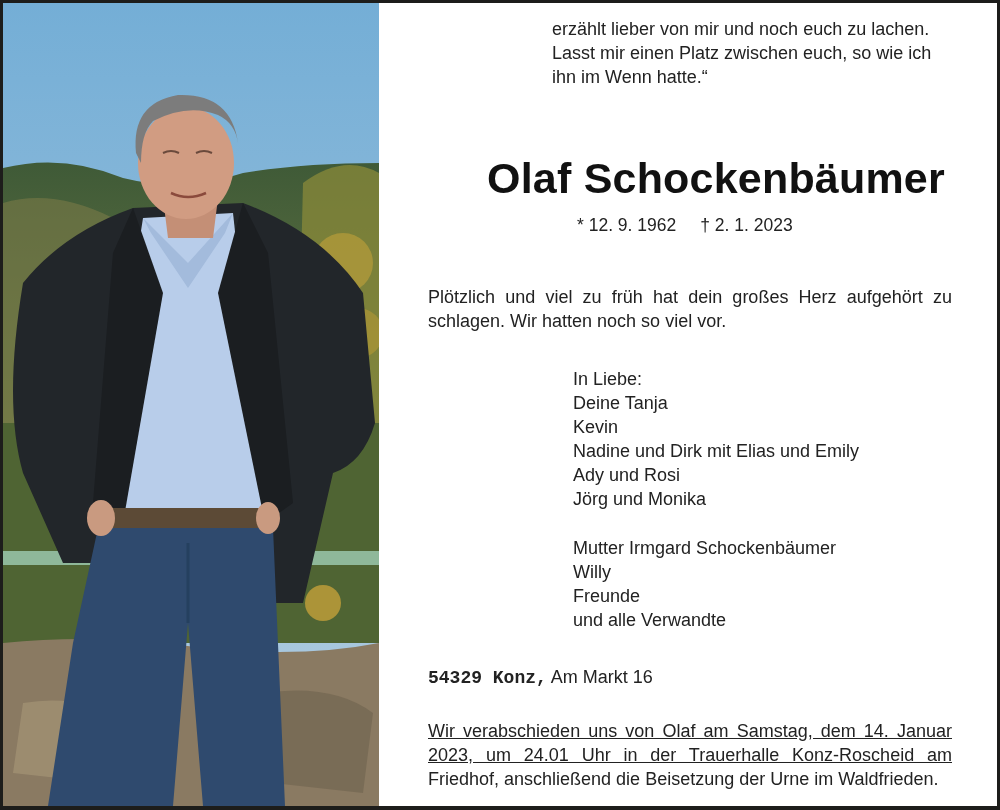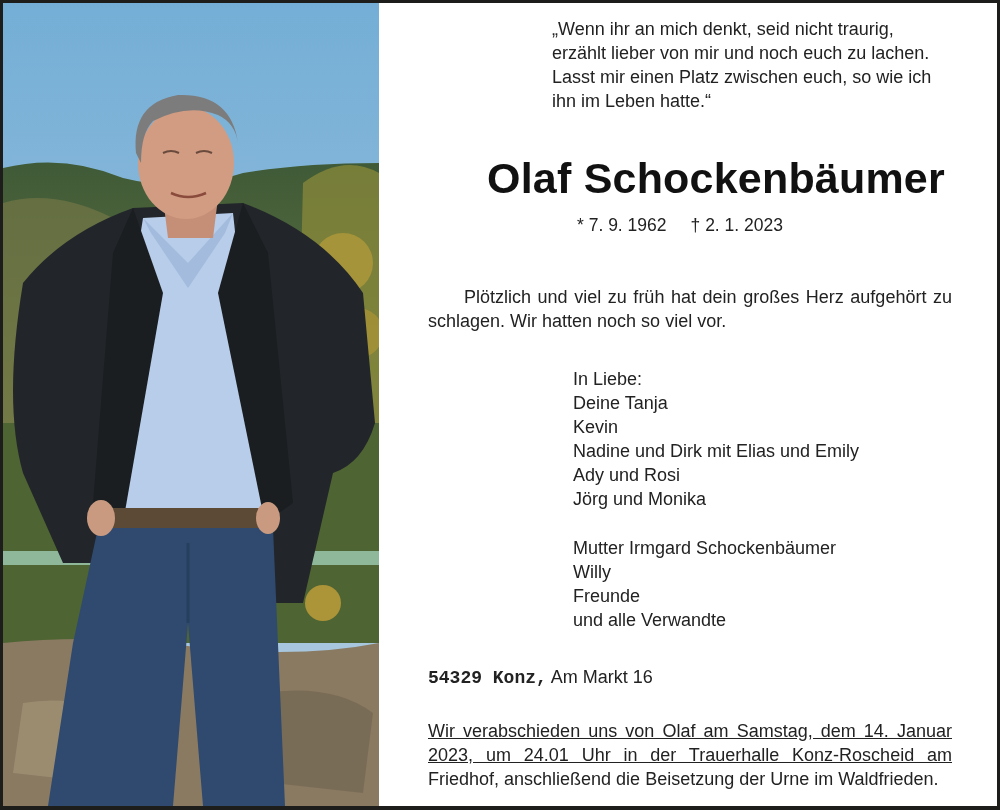--- a/index.html
+++ b/index.html
@@ -7,21 +7,21 @@
   .frame { position:absolute; left:0; top:0; width:1000px; height:810px; box-sizing:border-box; border:3px solid #1d1d1b; border-bottom-width:4px; background:#fff; }
   .photo { position:absolute; left:3px; top:3px; width:376px; height:803px; overflow:hidden; background:#7ab2d6; }
   .photo svg { display:block; }
   .text { position:absolute; font-size:18px; line-height:24px; color:#222; }
   .quote { left:552px; top:17px; width:420px; }
   .quote div { white-space:nowrap; }
   .name { position:absolute; left:380px; width:618px; top:150px; text-align:center; font-size:43px; line-height:56px; font-weight:bold; color:#111; letter-spacing:0.2px;padding-left:27px; }
   .dates { position:absolute; left:577px; top:213px; font-size:17.5px; line-height:24px; color:#222; white-space:nowrap; }
   .dates .sep { display:inline-block; width:24px; }
   .intro { left:428px; top:285px; width:524px; text-align:justify; text-align-last:left; }
-  .intro .l1 { text-align:justify; text-align-last:justify;margin-left:36px; }
+  .intro .l1 { text-align:justify; text-align-last:justify; }
   .mourners { left:573px; top:367px; width:380px; }
   .mourners div { white-space:nowrap; }
   .group-gap { height:25px; }
   .address { left:428px; top:665px; white-space:nowrap; }
   .address b { font-weight:bold;font-family:Liberation Mono, monospace; }
   .funeral { left:428px; top:719px; width:524px; }
   .funeral .j { text-align:justify; text-align-last:justify;text-decoration:underline; }
 </style>
 </head>
 <body>
@@ -80,30 +80,29 @@
 
     <path d="M133 150 Q128 100 175 92 Q228 90 235 140 Q232 120 215 112 Q185 100 150 118 Q138 130 138 160 Z" fill="#7c7c7c"></path>
 
     <path d="M160 150 Q168 146 176 150" stroke="#6a4a3c" stroke-width="2" fill="none"></path>
     <path d="M193 150 Q201 146 209 150" stroke="#6a4a3c" stroke-width="2" fill="none"></path>
     <path d="M168 190 Q185 198 203 190" stroke="#8a4a3c" stroke-width="2.5" fill="none"></path>
   </svg>
 </div>
 
 <div class="text quote">
-  <div>„Wenn ihr an mich denkt, seid nicht traurig,</div>
   <div>erzählt lieber von mir und noch euch zu lachen.</div>
   <div>Lasst mir einen Platz zwischen euch, so wie ich</div>
-  <div>ihn im Leben hatte.“</div>
+  <div>ihn im Wenn hatte.“</div>
 </div>
 
 <div class="name">Olaf Schockenbäumer</div>
 
 <div class="dates">
-  <span>* 7. 9. 1962</span><span class="sep"></span><span>† 2. 1. 2023</span>
+  <span>* 12. 9. 1962</span><span class="sep"></span><span>† 2. 1. 2023</span>
 </div>
 
 <div class="text intro">
   <div class="l1">Plötzlich und viel zu früh hat dein großes Herz aufgehört zu</div>
   <div>schlagen. Wir hatten noch so viel vor.</div>
 </div>
 
 <div class="text mourners">
   <div>In Liebe:</div>
   <div>Deine Tanja</div>

